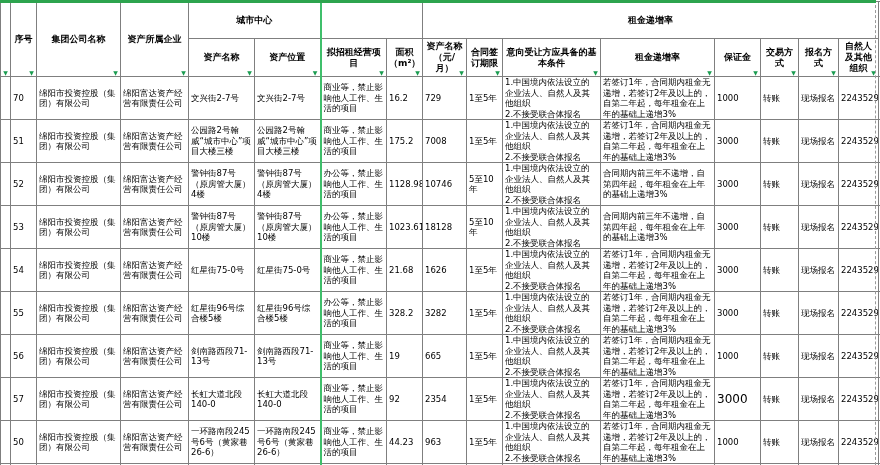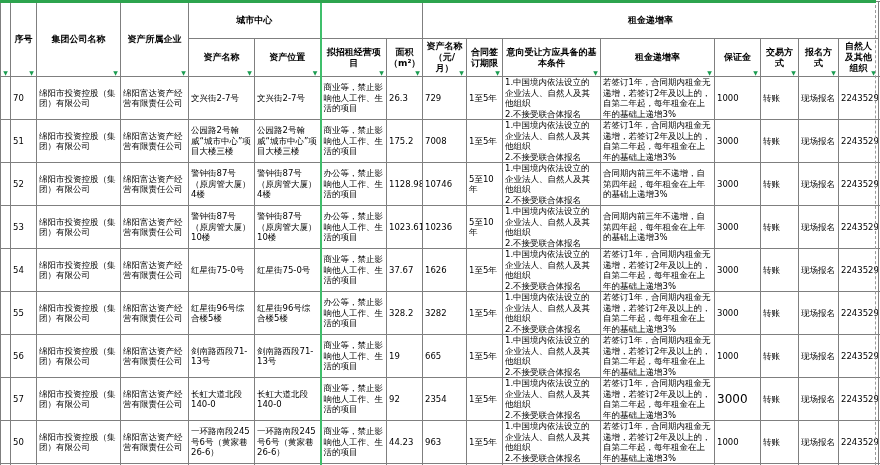--- a/index.html
+++ b/index.html
@@ -81,21 +81,21 @@
     </thead>
     <tbody id="table-body">
         <tr style="height: 36px;">
           <td></td>
           <td>70</td>
           <td>绵阳市投资控股（集团）有限公司</td>
           <td>绵阳富达资产经营有限责任公司</td>
           <td>文兴街2-7号</td>
           <td>文兴街2-7号</td>
           <td class="sel-col">商业等，禁止影响他人工作、生活的项目</td>
-          <td>26.3</td>
+          <td>16.2</td>
           <td>729</td>
           <td>1至5年</td>
           <td class="pre">1.中国境内依法设立的企业法人、自然人及其他组织
 2.不接受联合体报名</td>
           <td>若签订1年，合同期内租金无递增，若签订2年及以上的，自第二年起，每年租金在上年的基础上递增3%</td>
           <td>1000</td>
           <td>转账</td>
           <td>现场报名</td>
           <td>2243529</td>
           <td></td>
@@ -142,40 +142,40 @@
         </tr>
         <tr style="height: 37px;">
           <td></td>
           <td>53</td>
           <td>绵阳市投资控股（集团）有限公司</td>
           <td>绵阳富达资产经营有限责任公司</td>
           <td>警钟街87号（原房管大厦）10楼</td>
           <td>警钟街87号（原房管大厦）10楼</td>
           <td class="sel-col">办公等，禁止影响他人工作、生活的项目</td>
           <td>1023.61</td>
-          <td>10236</td>
+          <td>18128</td>
           <td>5至10年</td>
           <td class="pre">1.中国境内依法设立的企业法人、自然人及其他组织
 2.不接受联合体报名</td>
           <td>合同期内前三年不递增，自第四年起，每年租金在上年的基础上递增3%</td>
           <td>3000</td>
           <td>转账</td>
           <td>现场报名</td>
           <td>2243529</td>
           <td></td>
         </tr>
         <tr style="height: 36px;">
           <td></td>
           <td>54</td>
           <td>绵阳市投资控股（集团）有限公司</td>
           <td>绵阳富达资产经营有限责任公司</td>
           <td>红星街75-0号</td>
           <td>红星街75-0号</td>
           <td class="sel-col">商业等，禁止影响他人工作、生活的项目</td>
-          <td>37.67</td>
+          <td>21.68</td>
           <td>1626</td>
           <td>1至5年</td>
           <td class="pre">1.中国境内依法设立的企业法人、自然人及其他组织
 2.不接受联合体报名</td>
           <td>若签订1年，合同期内租金无递增，若签订2年及以上的，自第二年起，每年租金在上年的基础上递增3%</td>
           <td>3000</td>
           <td>转账</td>
           <td>现场报名</td>
           <td>2243529</td>
           <td></td>

